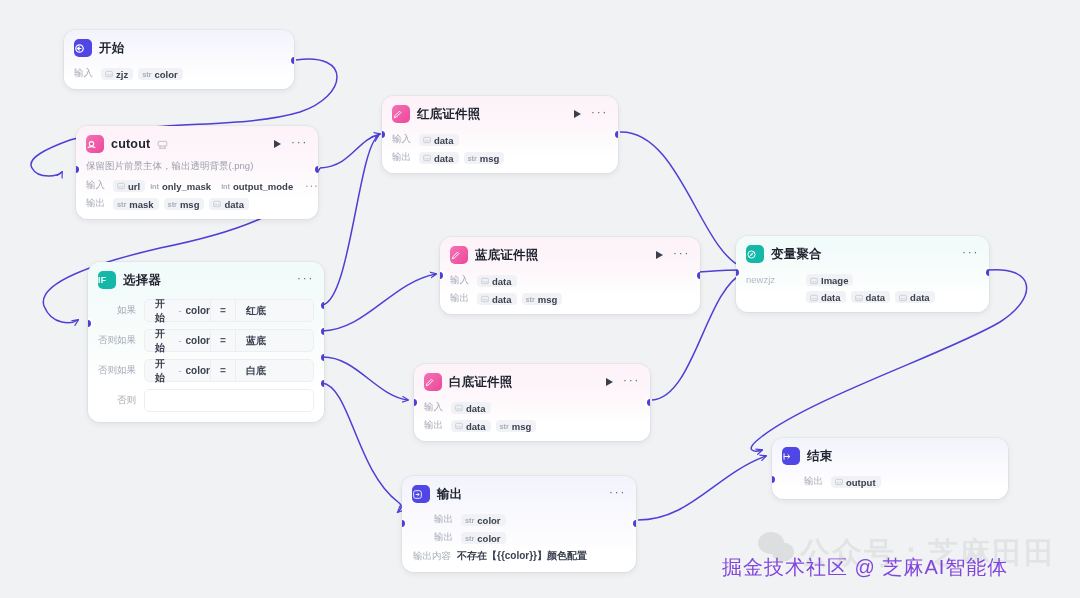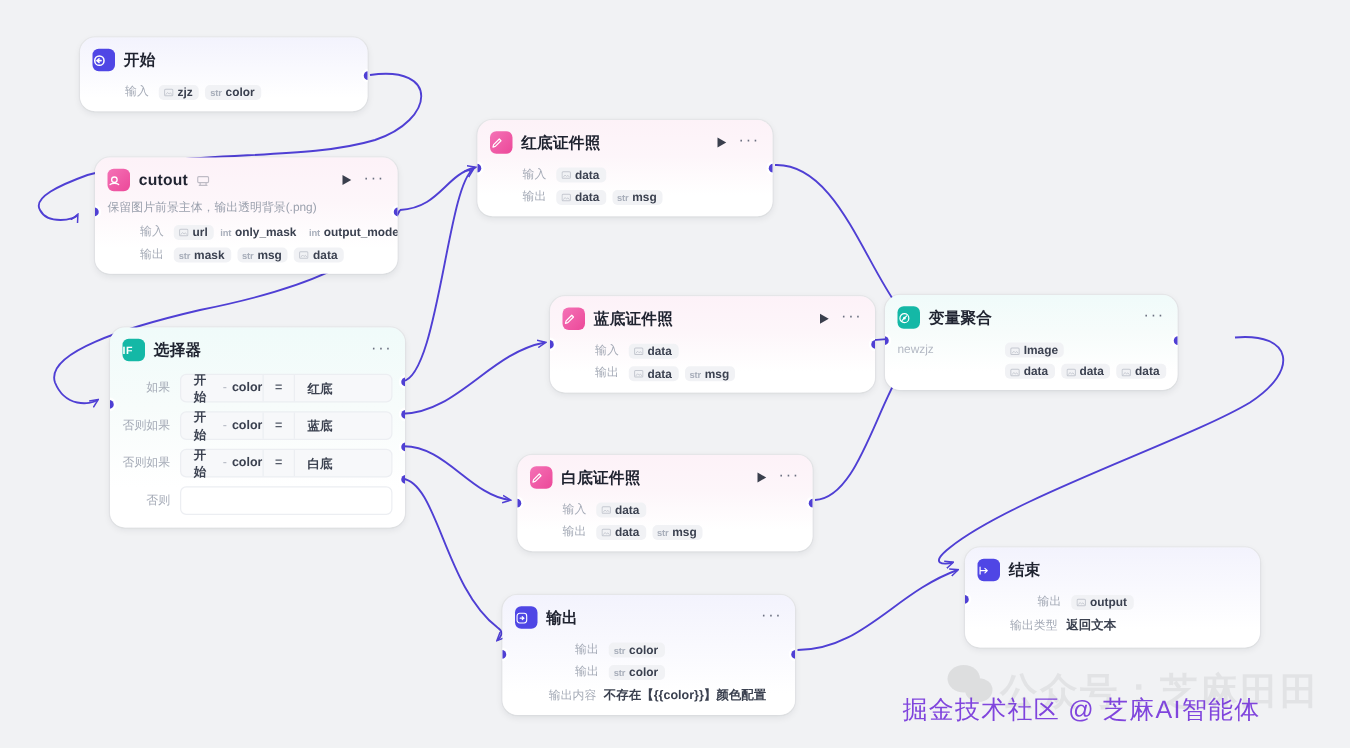--- a/index.html
+++ b/index.html
@@ -82,21 +82,20 @@
   .desc {
     font-size: 9.5px; color: #9aa0ad;
     padding: 1px 0 6px 0;
     white-space: nowrap;
   }
   .prow {
     display: flex; align-items: center;
     gap: 5px;
     margin-bottom: 5px;
     white-space: nowrap;
-    margin-left: 26px;
   }
   .prow:last-child { margin-bottom: 0; }
   .plabel {
     font-size: 9.5px; color: #a4aab6;
     flex: none;
     min-width: 22px;
   }
   .chip {
     display: inline-flex; align-items: center; gap: 3px;
     background: #f1f2f5;
@@ -508,21 +507,21 @@
         <span class="chip">
           <span class="ty">str</span>
           <span class="cname">msg</span>
         </span>
       </div>
     </div>
     <div class="port" style="left:-4px; top:35px;"></div>
     <div class="port" style="right:-4px; top:35px;"></div>
   </div>
 
-  <div class="node tint-teal" style="left:708px; top:236px; width:234px;">
+  <div class="node tint-teal" style="left:736px; top:236px; width:253px;">
     <div class="nhead">
       <span class="nicon" style="background:#14b8a6;">
         <svg width="11" height="11" viewBox="0 0 16 16" fill="none">
           <circle cx="8" cy="8" r="5.2" stroke="#fff" stroke-width="1.4"></circle>
           <path d="M5.4 10.6 L10.6 5.4" stroke="#fff" stroke-width="1.4" stroke-linecap="round"></path>
           <circle cx="8" cy="8" r="1.5" fill="#fff"></circle>
         </svg>
       </span>
       <span class="ntitle">变量聚合</span>
       <span class="spacer"></span>
@@ -618,24 +617,20 @@
       <div class="prow" style="padding-left:22px;">
         <span class="plabel">输出</span>
         <span class="chip">
           <svg class="tyi" viewBox="0 0 12 12">
             <rect x="1" y="2" width="10" height="8" rx="1.2" fill="none" stroke="#9aa0ad" stroke-width="1.2"></rect>
             <path d="M2.4 8.6 L4.6 6 L6.4 7.8 L8 6.4 L9.8 8.6" fill="none" stroke="#9aa0ad" stroke-width="1.1"></path>
           </svg>
           <span class="cname">output</span>
         </span>
       </div>
-      <div class="prow" style="margin-bottom:0;">
-        <span class="plabel" style="min-width:40px;">输出类型</span>
-        <span class="val">返回文本</span>
-      </div>
     </div>
     <div class="port" style="left:-4px; top:38px;"></div>
   </div>
 
   <svg class="wm-wechat" style="left:756px; top:530px;" width="40" height="34" viewBox="0 0 40 34">
     <ellipse cx="15" cy="13" rx="13" ry="11" fill="#000"></ellipse>
     <ellipse cx="27" cy="22" rx="11" ry="9.5" fill="#000"></ellipse>
   </svg>
   <div class="wm-faint" style="left:800px; top:533px;">公众号：芝麻田田</div>
   <div class="wm-main" style="left:722px; top:554px;">掘金技术社区 @ 芝麻AI智能体</div>

